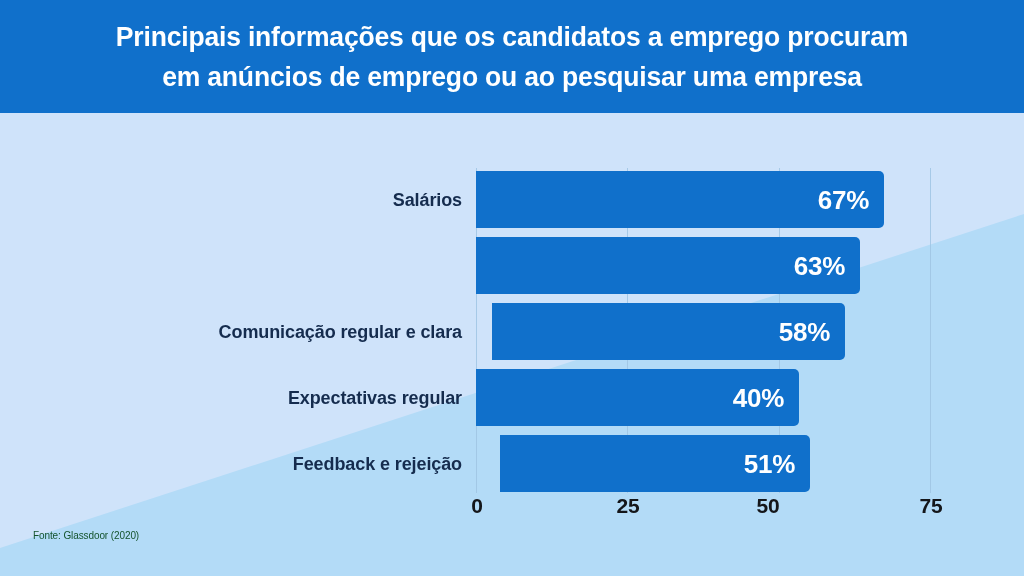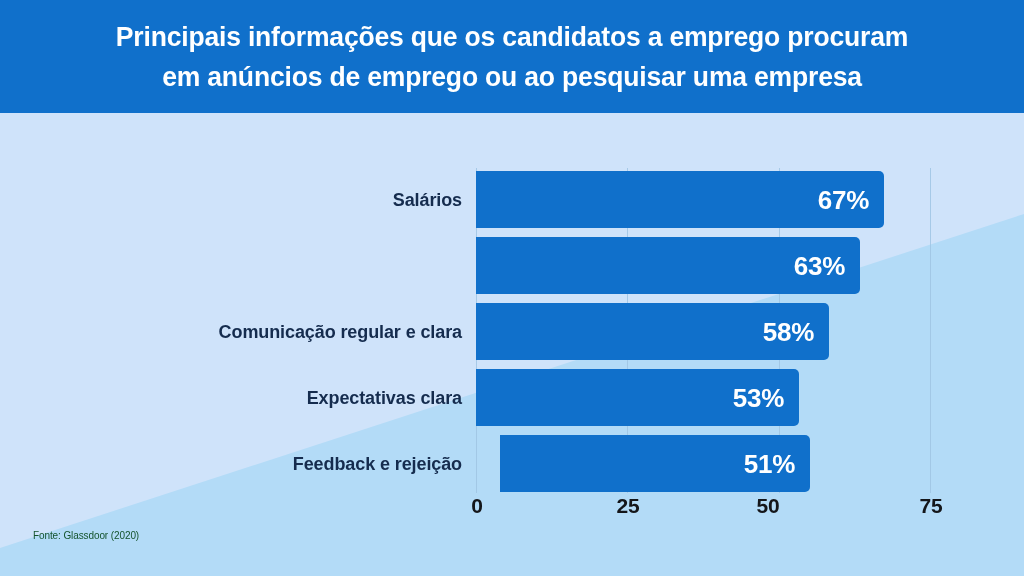--- a/index.html
+++ b/index.html
@@ -175,29 +175,29 @@
     </div>
 
     <div class="bar-row" style="top:104px;">
       <div class="bar" style="width:384px;align-items:center;">
         <span class="bar-value">63%</span>
       </div>
     </div>
 
     <div class="bar-row" style="top:170px;">
       <div class="cat-label">Comunicação regular e clara</div>
-      <div class="bar" style="width:353px;">
+      <div class="bar" style="width:353px;margin-left:16px;">
         <span class="bar-value">58%</span>
       </div>
     </div>
 
     <div class="bar-row" style="top:236px;">
-      <div class="cat-label">Expectativas clara</div>
+      <div class="cat-label">Expectativas regular</div>
       <div class="bar" style="width:323px;">
-        <span class="bar-value">53%</span>
+        <span class="bar-value">40%</span>
       </div>
     </div>
 
     <div class="bar-row" style="top:302px;">
       <div class="cat-label">Feedback e rejeição</div>
       <div class="bar" style="width:310px;margin-left:24px;">
         <span class="bar-value">51%</span>
       </div>
     </div>
 

